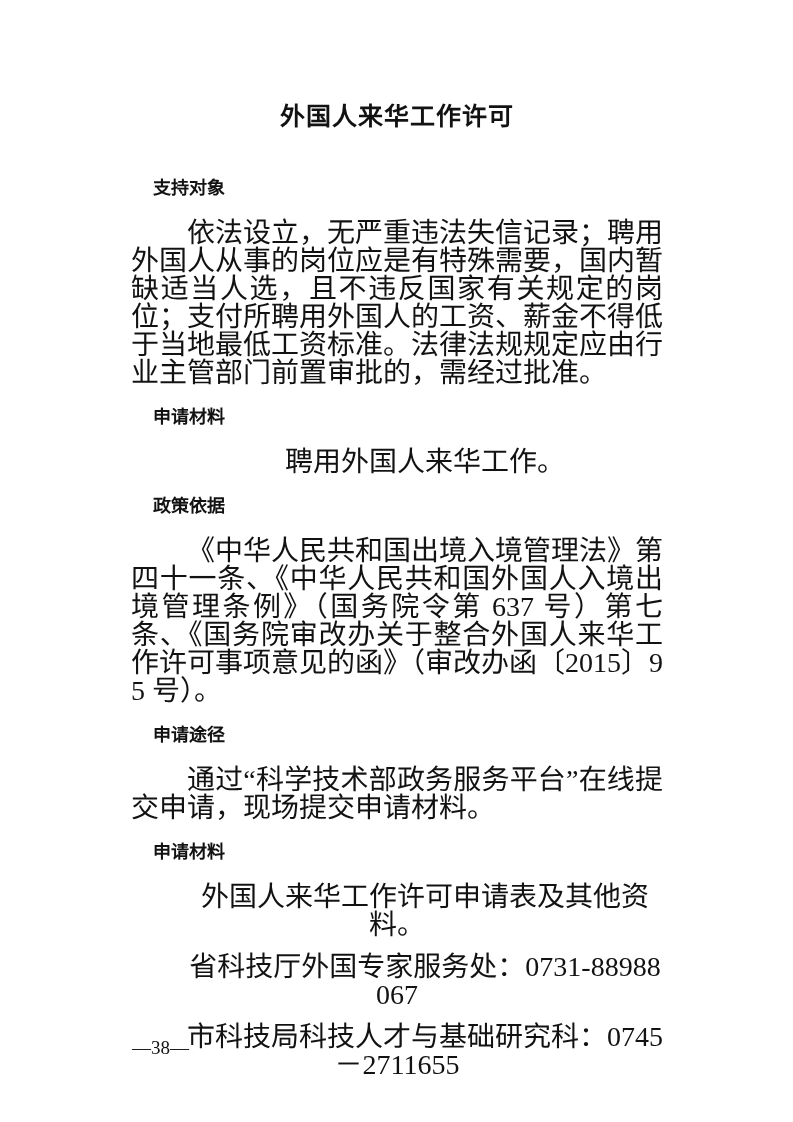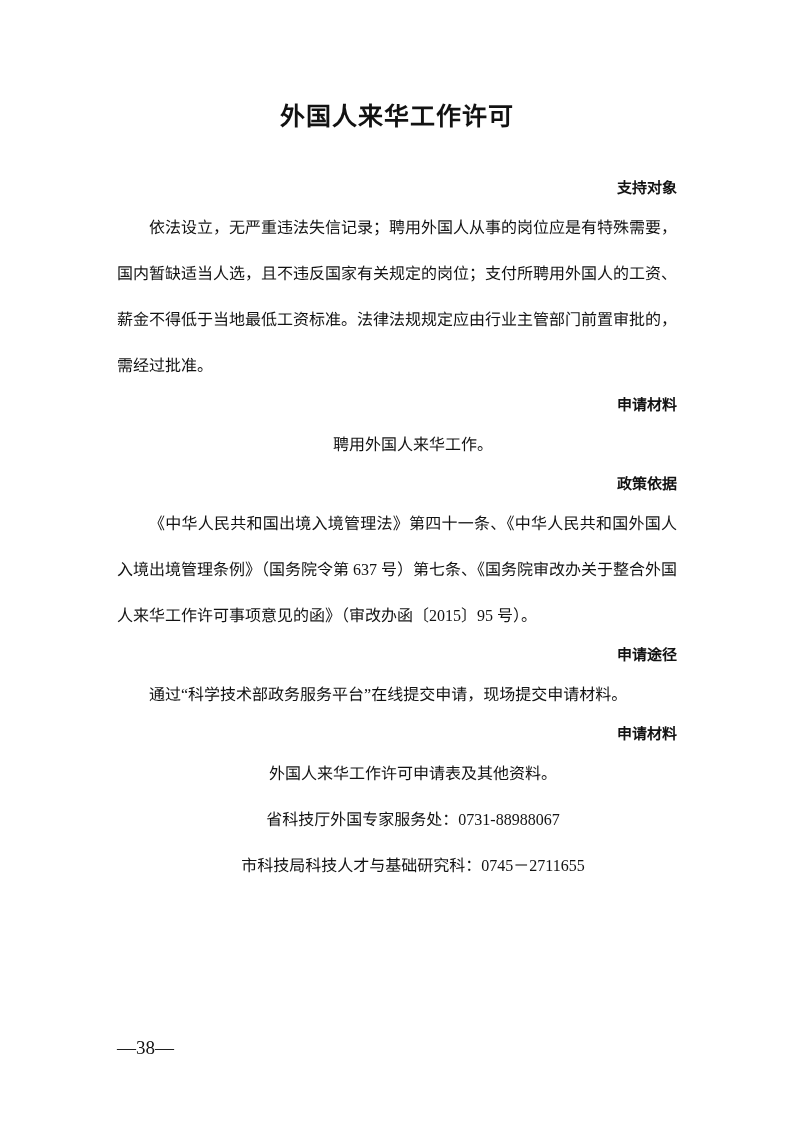--- a/index.html
+++ b/index.html
@@ -29,41 +29,40 @@
     font-size: 25px;
     font-weight: bold;
     line-height: 34px;
     letter-spacing: 1px;
     font-family: "Liberation Serif", "DejaVu Serif", serif;
   }
   .doc-section {
     margin: 0;
   }
   .sec-heading {
-    font-family: Liberation Serif, serif;
+    font-family: Liberation Sans, sans-serif;
     font-weight: bold;
-    font-size: 15px;
+    font-size: 18px;
     line-height: 33px;
     text-indent: 2em;
-    text-align: right;
   }
   .para {
-    margin: 0;
-    font-size: 16px;
-    line-height: 46px;
+    margin: 14px;
+    font-size: 28px;
+    line-height: 28px;
     text-indent: 2em;
     text-align: justify;
     word-break: break-all;
   }
   .para.nowrap-line {
     text-align: center;
   }
   .page-number {
     position: absolute;
-    left: 117px;
+    left: 132px;
     top: 1036px;
     font-size: 19px;
     line-height: 24px;
     letter-spacing: 0;
   }
 </style>
 </head>
 <body>
 
 <div class="page">

